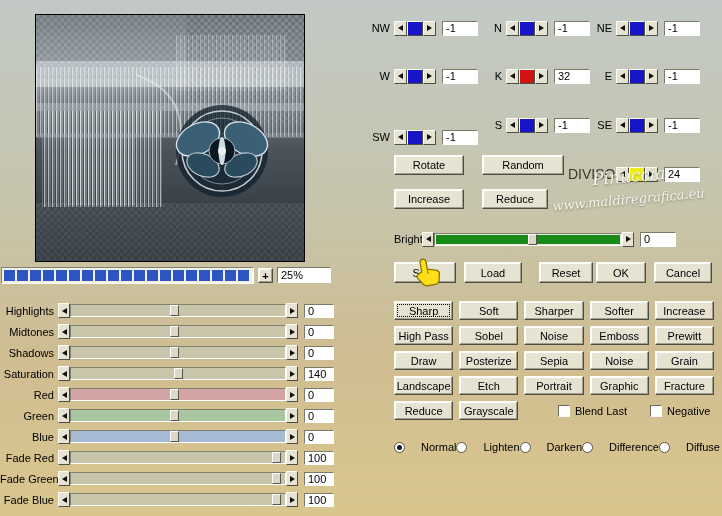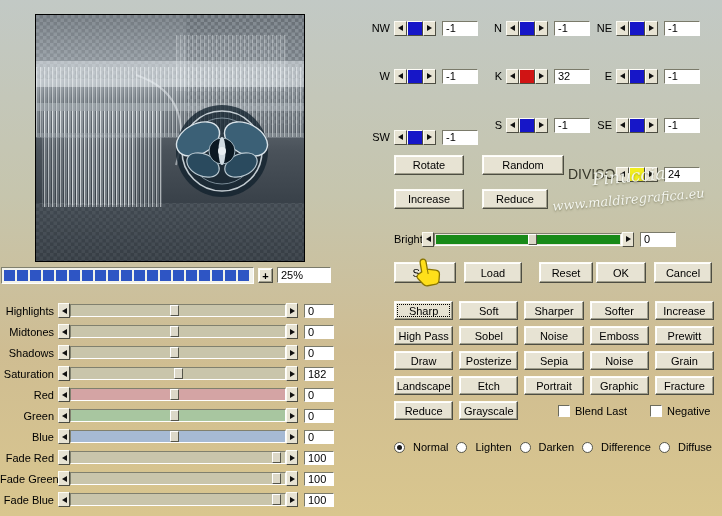--- a/index.html
+++ b/index.html
@@ -69,21 +69,21 @@
            box-shadow:inset -1px -1px 0 #a09e8c, inset 1px 1px 0 #ffffff;
            display:flex; align-items:center; justify-content:center;
            font-size:11px; white-space:nowrap; cursor:default; user-select:none; }
   .gcell-empty { height:19px; }
   
   .cbgroup { position:absolute; display:flex; align-items:center; gap:5px; height:19px; }
   .cb { width:12px; height:12px; background:#fff; border:1px solid; border-color:#6b6b5d #fff #fff #6b6b5d; }
   
   .rrow { position:absolute; left:394px; top:441px; width:318px;
           display:flex; justify-content:space-between; align-items:center; }
-  .rgroup { display:flex; align-items:center; gap:8px; }
+  .rgroup { display:flex; align-items:center; gap:16px; }
   .radio { width:11px; height:11px; border-radius:50%; background:#fff;
            border:1px solid #55554a; position:relative; flex:0 0 auto; }
   .radio.sel::after { content:''; position:absolute; inset:2px; border-radius:50%; background:#1a1a1a; }
   
   .zoombar { position:absolute; left:1px; top:267px; width:253px; height:17px;
              border:1px solid; border-color:#80806e #fff #fff #80806e; background:#f2f2ea; }
   .zoomfill { position:absolute; inset:2px;
               background:repeating-linear-gradient(90deg,#2e55c4 0 11px,#f2f2ea 11px 13px); }
   
   .srow { position:absolute; left:0; display:flex; align-items:center; height:15px; }
@@ -426,21 +426,21 @@
     <span class="slabel">Saturation</span>
     <span class="sbtn" style="width:12px">
         <span class="tri-l"></span>
       </span>
     <span class="strack" style="background: rgb(201, 197, 171);">
         <span class="sthumb" style="left: calc(50% - 4px);"></span>
       </span>
     <span class="sbtn" style="width:12px">
         <span class="tri-r"></span>
       </span>
-    <span class="field sval">182</span>
+    <span class="field sval">140</span>
   </div>
   <div class="srow" style="top:387px">
     <span class="slabel">Red</span>
     <span class="sbtn" style="width:12px">
         <span class="tri-l"></span>
       </span>
     <span class="strack" style="background: rgb(212, 164, 164);">
         <span class="sthumb" style="left: calc(48% - 4px);"></span>
       </span>
     <span class="sbtn" style="width:12px">

